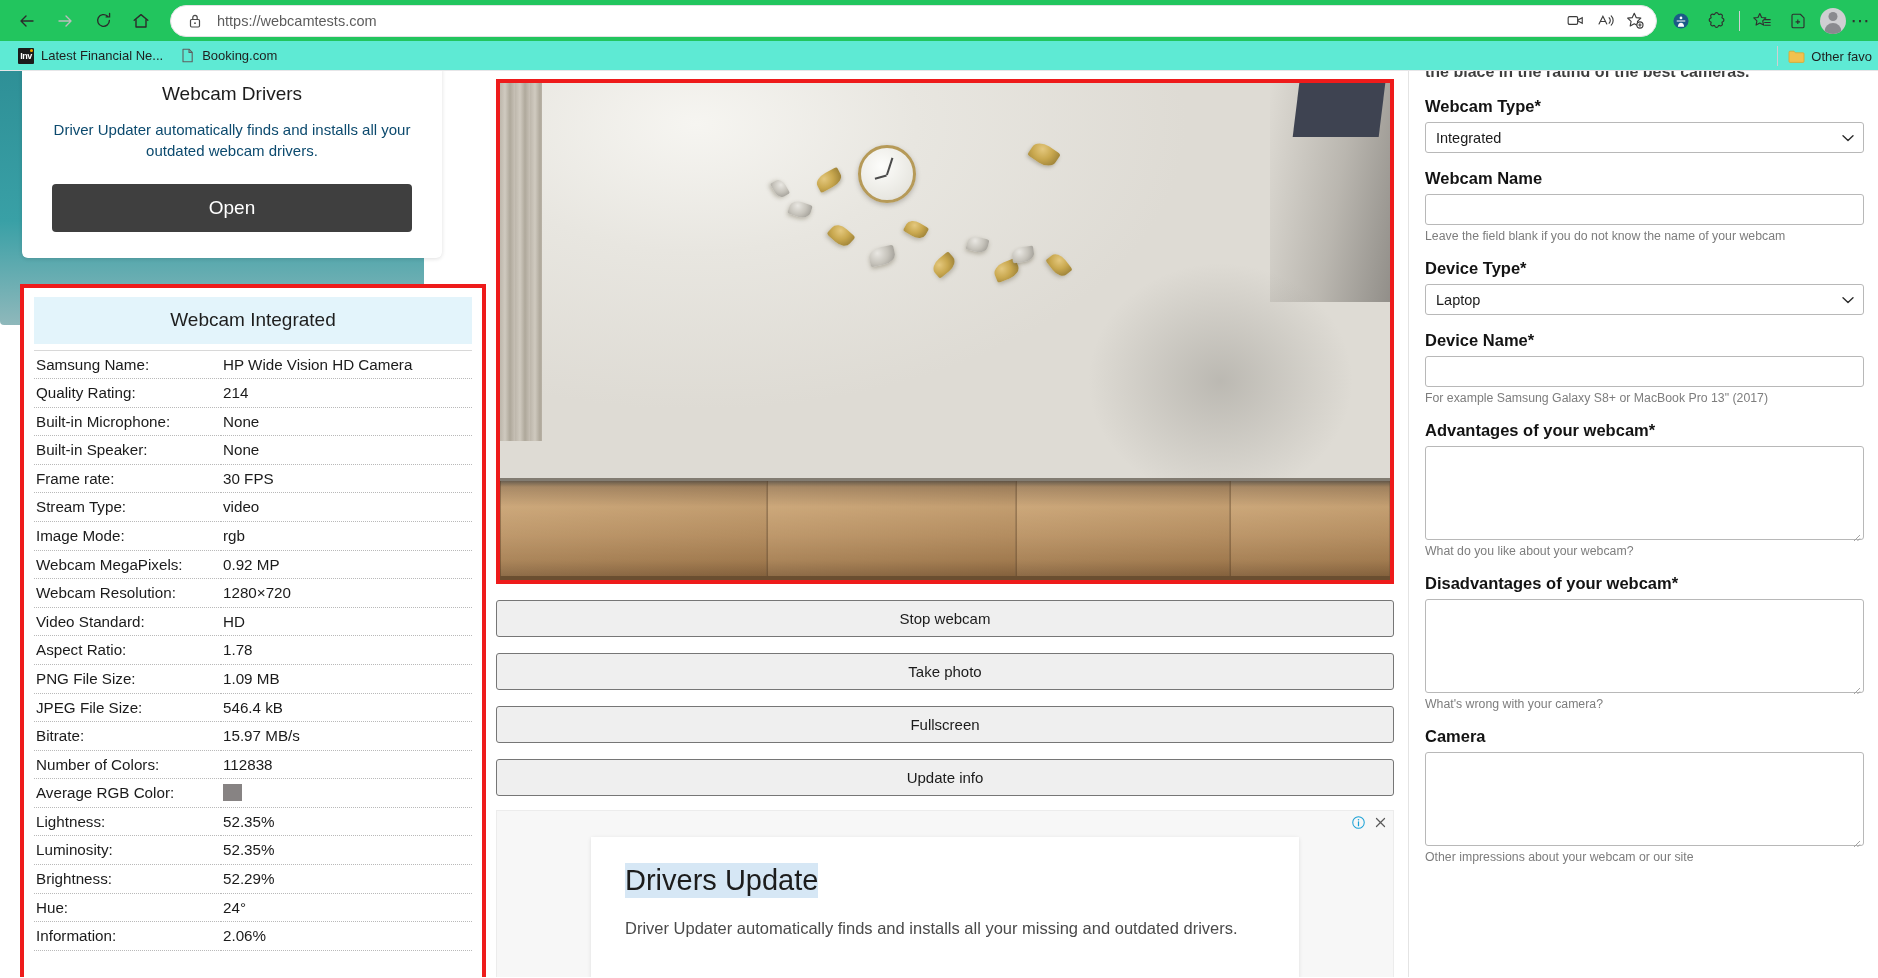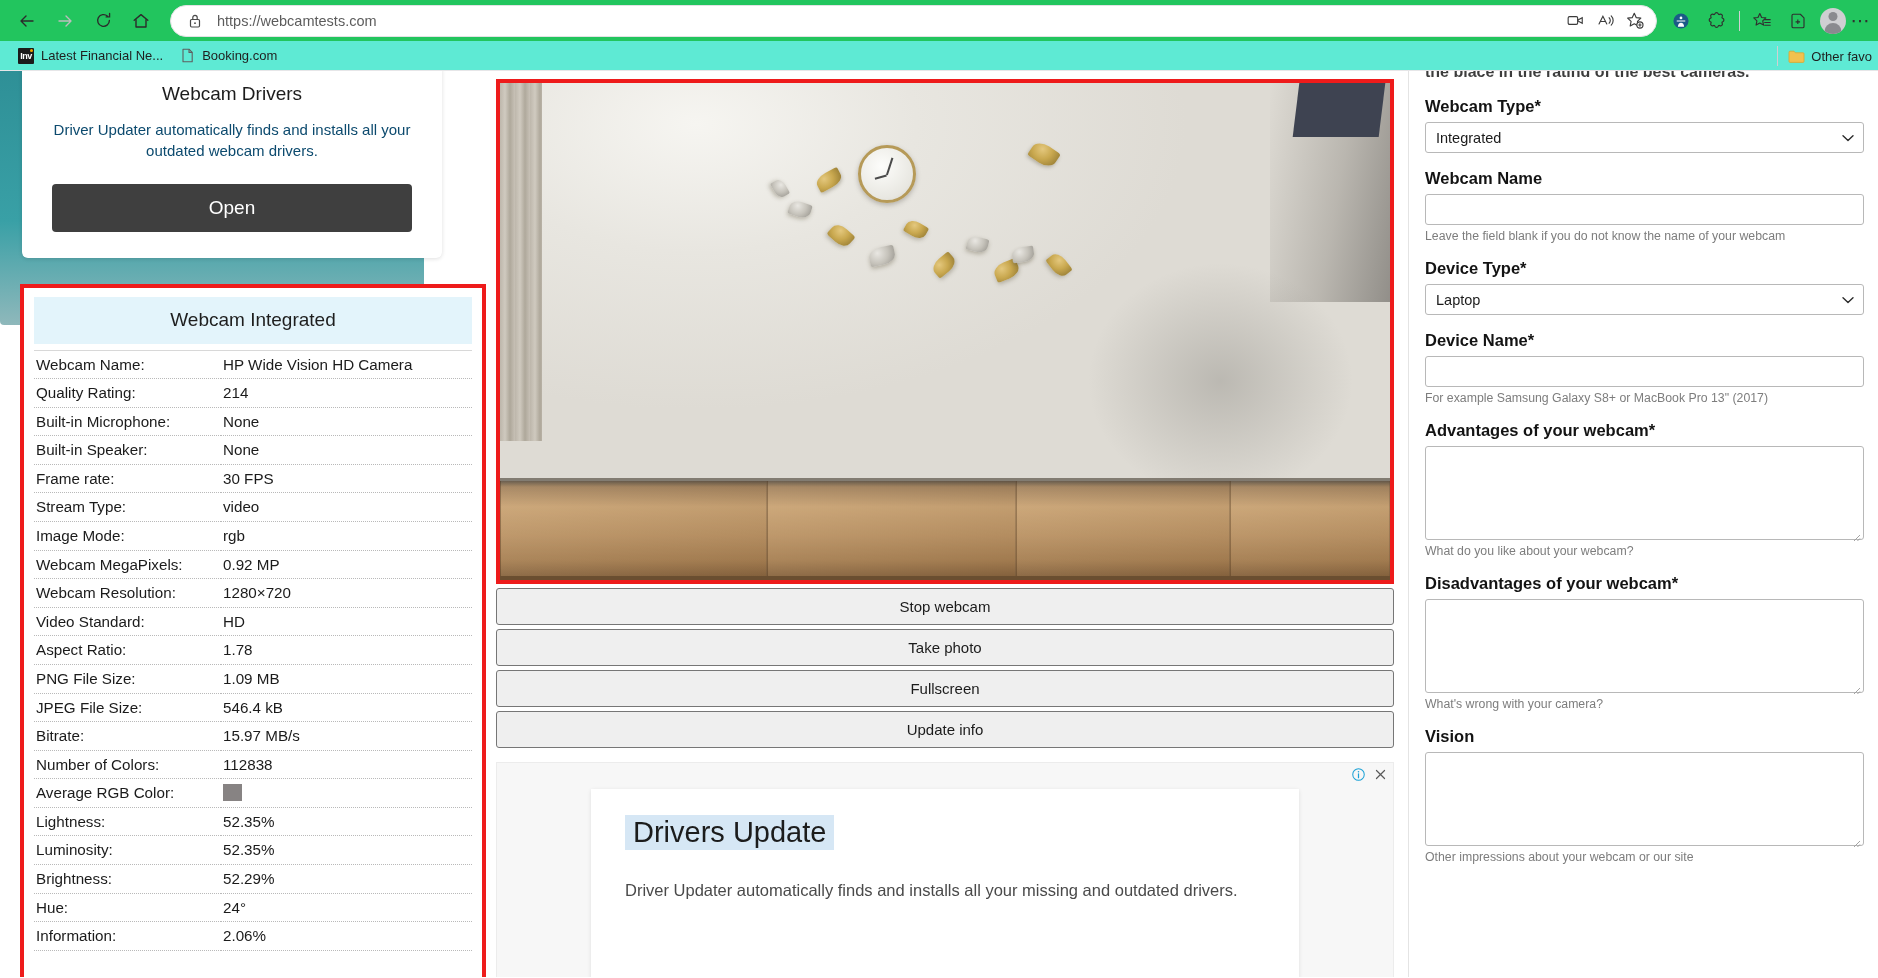--- a/index.html
+++ b/index.html
@@ -300,21 +300,21 @@
     border-right: 1px solid rgba(80,58,36,0.3);
   }
   #floor-strip {
     position:absolute; left:0; right:0; bottom:0; height: 4px;
     background: #6a4e30;
   }
 
   .action-btn {
     display: block;
     width: 898px;
-    margin-top: 4px;
+    margin-top: 16px;
     background: #efefef;
     border: 1px solid #767676;
     border-radius: 3px;
     font-size: 15px;
     color: #1b1b1b;
     padding: 9px 0;
     text-align: center;
     font-family: "Liberation Sans", sans-serif;
   }
 
@@ -338,22 +338,22 @@
     margin: 26px 94px 0 94px;
     background: #ffffff;
     box-shadow: 0 1px 4px rgba(0,0,0,0.10);
     padding: 26px 34px 30px 34px;
     height: 214px;
   }
   #ad-title {
     font-size: 29px; color: #1c1c1c;
     background: #d6e7f5;
     display: inline-block;
-    padding: 1px 8px;
-    margin-bottom: 28px;
+    padding: 1px 0;
+    margin-bottom: 18px;
   }
   #ad-desc { font-size: 16.5px; color: #4a4a4a; line-height: 1.5;}
 
   
   #right-col {
     width: 470px;
     flex: 0 0 470px;
     border-left: 1px solid #e4e4e4;
     padding: 0 14px 0 16px;
     position: relative;
@@ -543,21 +543,21 @@
       <div id="promo-desc">Driver Updater automatically finds and installs all your outdated webcam drivers.</div>
       <button id="promo-open-btn">Open</button>
     </div>
 
     <div id="webcam-info-panel">
       <div id="info-inner">
         <div id="info-header">Webcam Integrated</div>
         <table id="info-table">
           <tbody id="info-tbody">
               <tr>
-                <td class="k">Webcam Name:</td>
+                <td class="k">Samsung Name:</td>
                 <td class="v">HP Wide Vision HD Camera</td>
               </tr>
               <tr>
                 <td class="k">Quality Rating:</td>
                 <td class="v">214</td>
               </tr>
               <tr>
                 <td class="k">Built-in Microphone:</td>
                 <td class="v">None</td>
               </tr>
@@ -747,21 +747,21 @@
     <div class="field-label">Disadvantages of your webcam*</div>
     <div class="textarea-box">
       <span class="resize-grip">
         <svg width="10" height="10" viewBox="0 0 10 10" stroke="currentColor" stroke-width="0.9">
             <path d="M9 3L3 9M9 6.4L6.4 9"></path>
           </svg>
       </span>
     </div>
     <div class="hint">What's wrong with your camera?</div>
 
-    <div class="field-label">Vision</div>
+    <div class="field-label">Camera</div>
     <div class="textarea-box" id="comment-area">
       <span class="resize-grip">
         <svg width="10" height="10" viewBox="0 0 10 10" stroke="currentColor" stroke-width="0.9">
             <path d="M9 3L3 9M9 6.4L6.4 9"></path>
           </svg>
       </span>
     </div>
     <div class="hint">Other impressions about your webcam or our site</div>
   </div>
 </div>

